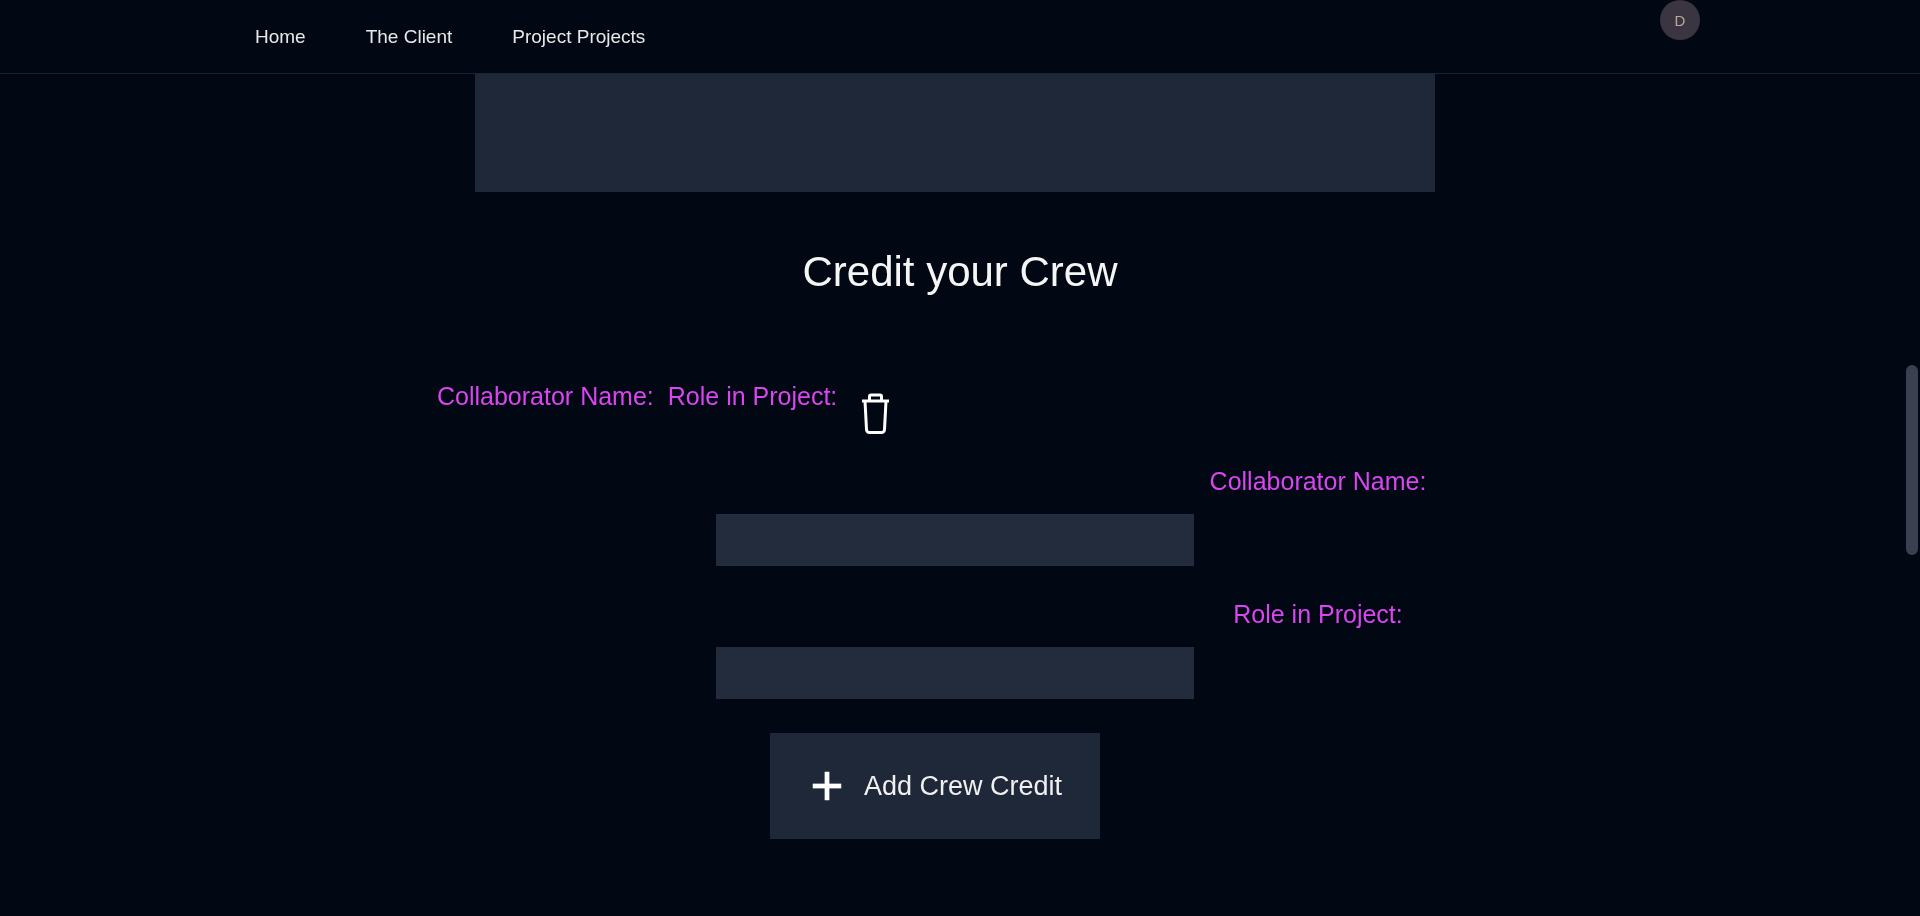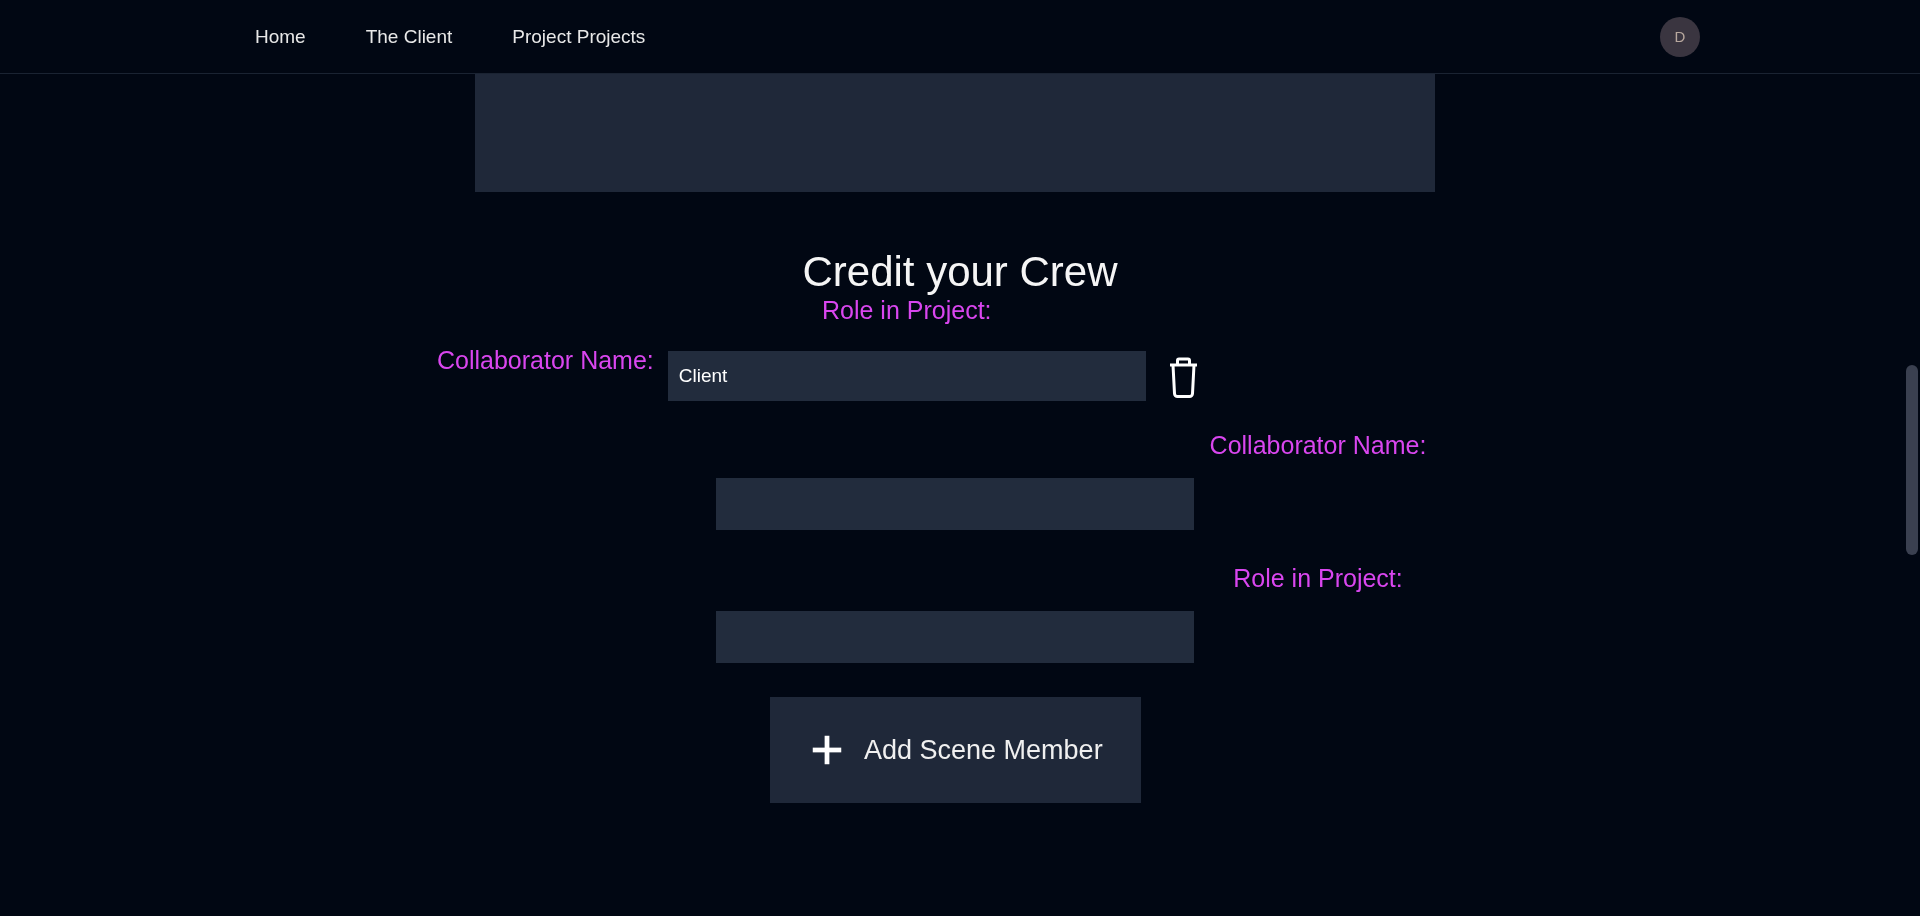--- a/index.html
+++ b/index.html
@@ -13,21 +13,20 @@
       color: #ffffff;
       font-family: -apple-system, BlinkMacSystemFont, 'Segoe UI', Arial, sans-serif;
       width: 1920px;
       height: 916px;
       overflow: hidden;
       position: relative;
     }
 
     .top-nav {
       display: flex;
-      align-items: center;
       justify-content: space-between;
       height: 74px;
       padding: 0 220px 0 255px;
       border-bottom: 1px solid #1a2332;
     }
 
     .nav-links {
       display: flex;
       gap: 60px;
       align-items: center;
@@ -67,20 +66,21 @@
       height: 118px;
       margin-left: 475px;
     }
 
     .section-title {
       text-align: center;
       font-size: 42px;
       font-weight: 400;
       color: #f5f5f5;
       margin-top: 56px;
+      margin-bottom: 86px;
     }
 
     .crew-row {
       display: flex;
       gap: 14px;
       align-items: flex-end;
       margin-left: 437px;
       margin-bottom: 30px;
     }
 
@@ -213,21 +213,20 @@
   <div class="top-block"></div>
 
   <h2 class="section-title">Credit your Crew</h2>
 
   <div class="crew-row">
     <div class="field-group">
       <label class="field-label">Collaborator Name:</label>
     </div>
     <div class="field-group">
       <label class="field-label">Role in Project:</label>
-      <input type="text" class="text-input wide" value="Client" style="">
     </div>
     <button class="delete-button">
       <svg viewBox="0 0 24 28">
         <path d="M3 6h18"></path>
         <path d="M8 6V3a1 1 0 0 1 1-1h6a1 1 0 0 1 1 1v3"></path>
         <path d="M19 6l-1 19a2 2 0 0 1-2 2H8a2 2 0 0 1-2-2L5 6"></path>
       </svg>
     </button>
   </div>
 
@@ -240,20 +239,20 @@
       <label class="field-label">Role in Project:</label>
       <input type="text" class="text-input centered" value="" style="">
     </div>
   </div>
 
   <button class="add-button">
     <svg viewBox="0 0 24 24">
       <line x1="12" y1="3" x2="12" y2="21"></line>
       <line x1="3" y1="12" x2="21" y2="12"></line>
     </svg>
-    <span>Add Scene Member</span>
+    <span>Add Crew Credit</span>
   </button>
 
 </div>
 
 <div class="scrollbar">
   <div class="scrollbar-thumb"></div>
 </div>
 
 </body></html>

